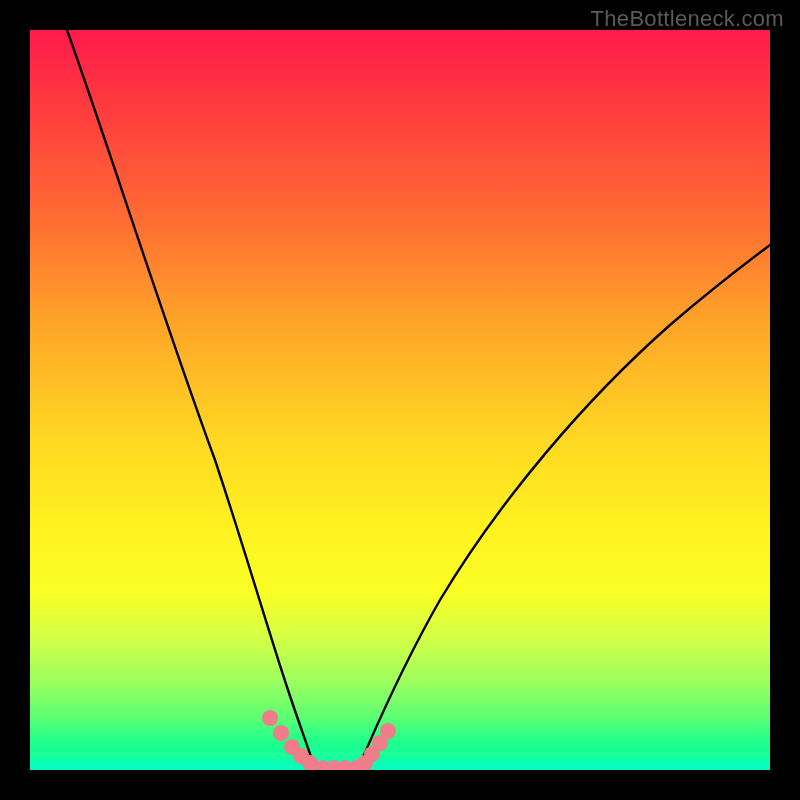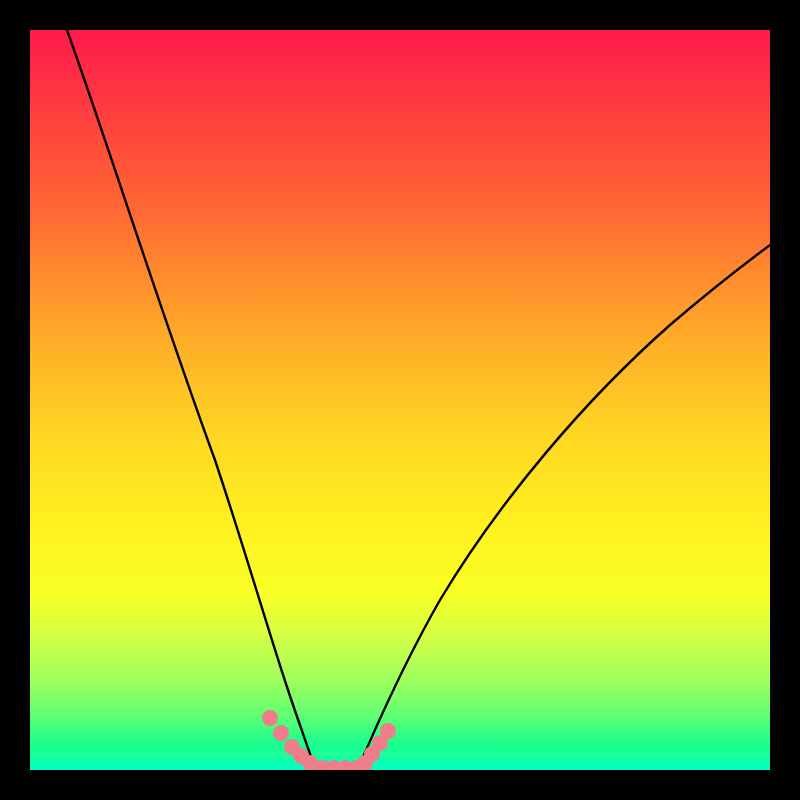--- a/index.html
+++ b/index.html
@@ -77,20 +77,21 @@
     width: 740px;
     height: 740px;
     box-shadow: inset 0 0 0 1px rgba(0,0,0,0.0);
     pointer-events: none;
   }
 </style>
 </head>
 <body>
 
 <div class="frame">
+  <div class="watermark">TheBottleneck.com</div>
 
   <div class="plot-area">
     <div class="base-strip"></div>
 
     <svg class="curve-layer" viewBox="0 0 740 740" preserveAspectRatio="none">
       <path d="M 37 0
                C 80 120, 130 280, 185 430
                C 215 520, 238 600, 258 660
                C 268 690, 276 712, 281 727" stroke="#000" stroke-width="2.4" fill="none" stroke-linecap="round"></path>
       <path d="M 333 727

